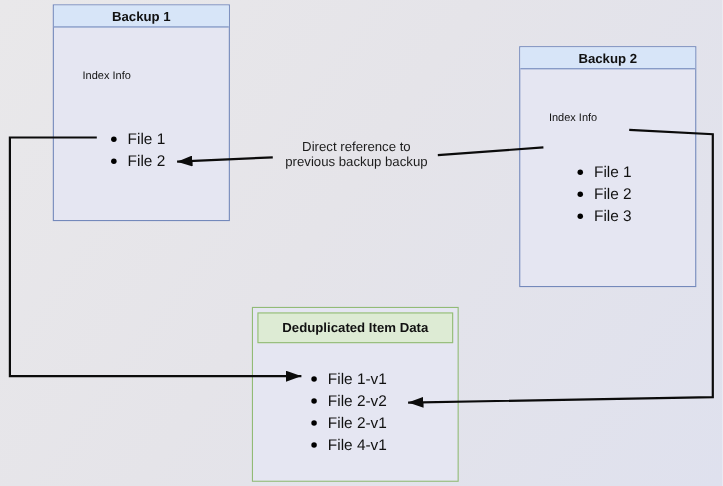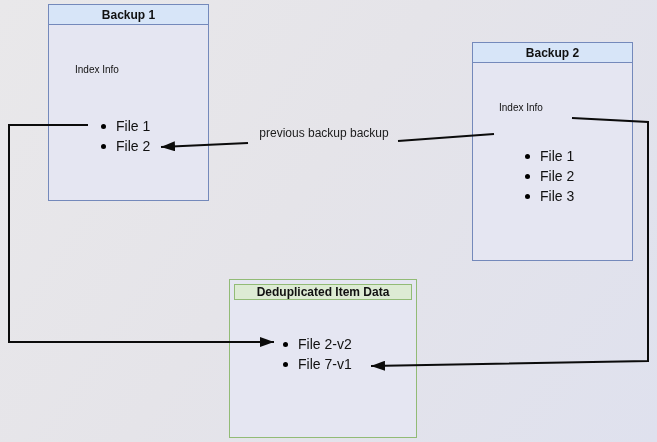--- a/index.html
+++ b/index.html
@@ -15,21 +15,21 @@
   .edges-layer{position:absolute;left:0;top:0;width:657px;height:442px;z-index:2;pointer-events:none;}
   .edge{stroke:var(--arrow-color);stroke-width:2;fill:none;stroke-linejoin:miter;}
   .arrowhead-fill{fill:var(--arrow-color);}
   .node{position:absolute;box-sizing:border-box;background:var(--box-body-fill);z-index:1;}
   .node.blue{border:1.5px solid var(--blue-border);}
   .node.green{border:1.5px solid var(--green-border);}
   .node-header{box-sizing:border-box;display:flex;align-items:center;justify-content:center;
                font-size:12px;font-weight:bold;line-height:1;}
   .blue .node-header{height:20px;background:var(--blue-header-fill);
                      border-bottom:1.5px solid var(--blue-border);}
-  .green .node-header{position:absolute;left:4px;right:4px;top:4px;height:16px;
+  .green .node-header{position:absolute;left:4px;right:4px;top:4px;height:28px;
                       background:var(--green-header-fill);border:1px solid var(--green-border);}
   .subtitle{position:absolute;left:26px;top:55px;font-size:10px;line-height:20px;}
   .file-list{position:absolute;display:flex;flex-direction:column;}
   .file-row{height:20px;display:flex;align-items:center;font-size:14px;}
   .dot{width:5px;height:5px;border-radius:50%;background:#000;margin-right:10px;flex:0 0 auto;}
   #backup1{left:48px;top:4px;width:161px;height:197px;}
   #backup1 .file-list{left:52px;top:111px;}
   #backup2{left:472px;top:2px;width:161px;height:219px;margin-top:40px;}
   #backup2 .file-list{left:52px;top:103px;}
   #dedup{left:229px;top:279px;width:188px;height:159px;}
@@ -86,26 +86,35 @@
         <span>File 3</span>
       </div>
     </div>
   </div>
 
   <div class="node green" id="dedup">
     <div class="node-header">Deduplicated Item Data</div>
     <div class="file-list">
       <div class="file-row">
         <span class="dot"></span>
+        <span>File 1-v1</span>
+      </div>
+      <div class="file-row">
+        <span class="dot"></span>
         <span>File 2-v2</span>
       </div>
       <div class="file-row">
         <span class="dot"></span>
-        <span>File 7-v1</span>
+        <span>File 2-v1</span>
+      </div>
+      <div class="file-row">
+        <span class="dot"></span>
+        <span>File 4-v1</span>
       </div>
     </div>
   </div>
 
   <div class="edge-label">
+    <div>Direct reference to</div>
     <div>previous backup backup</div>
   </div>
 
 </div>
 
 </body></html>

